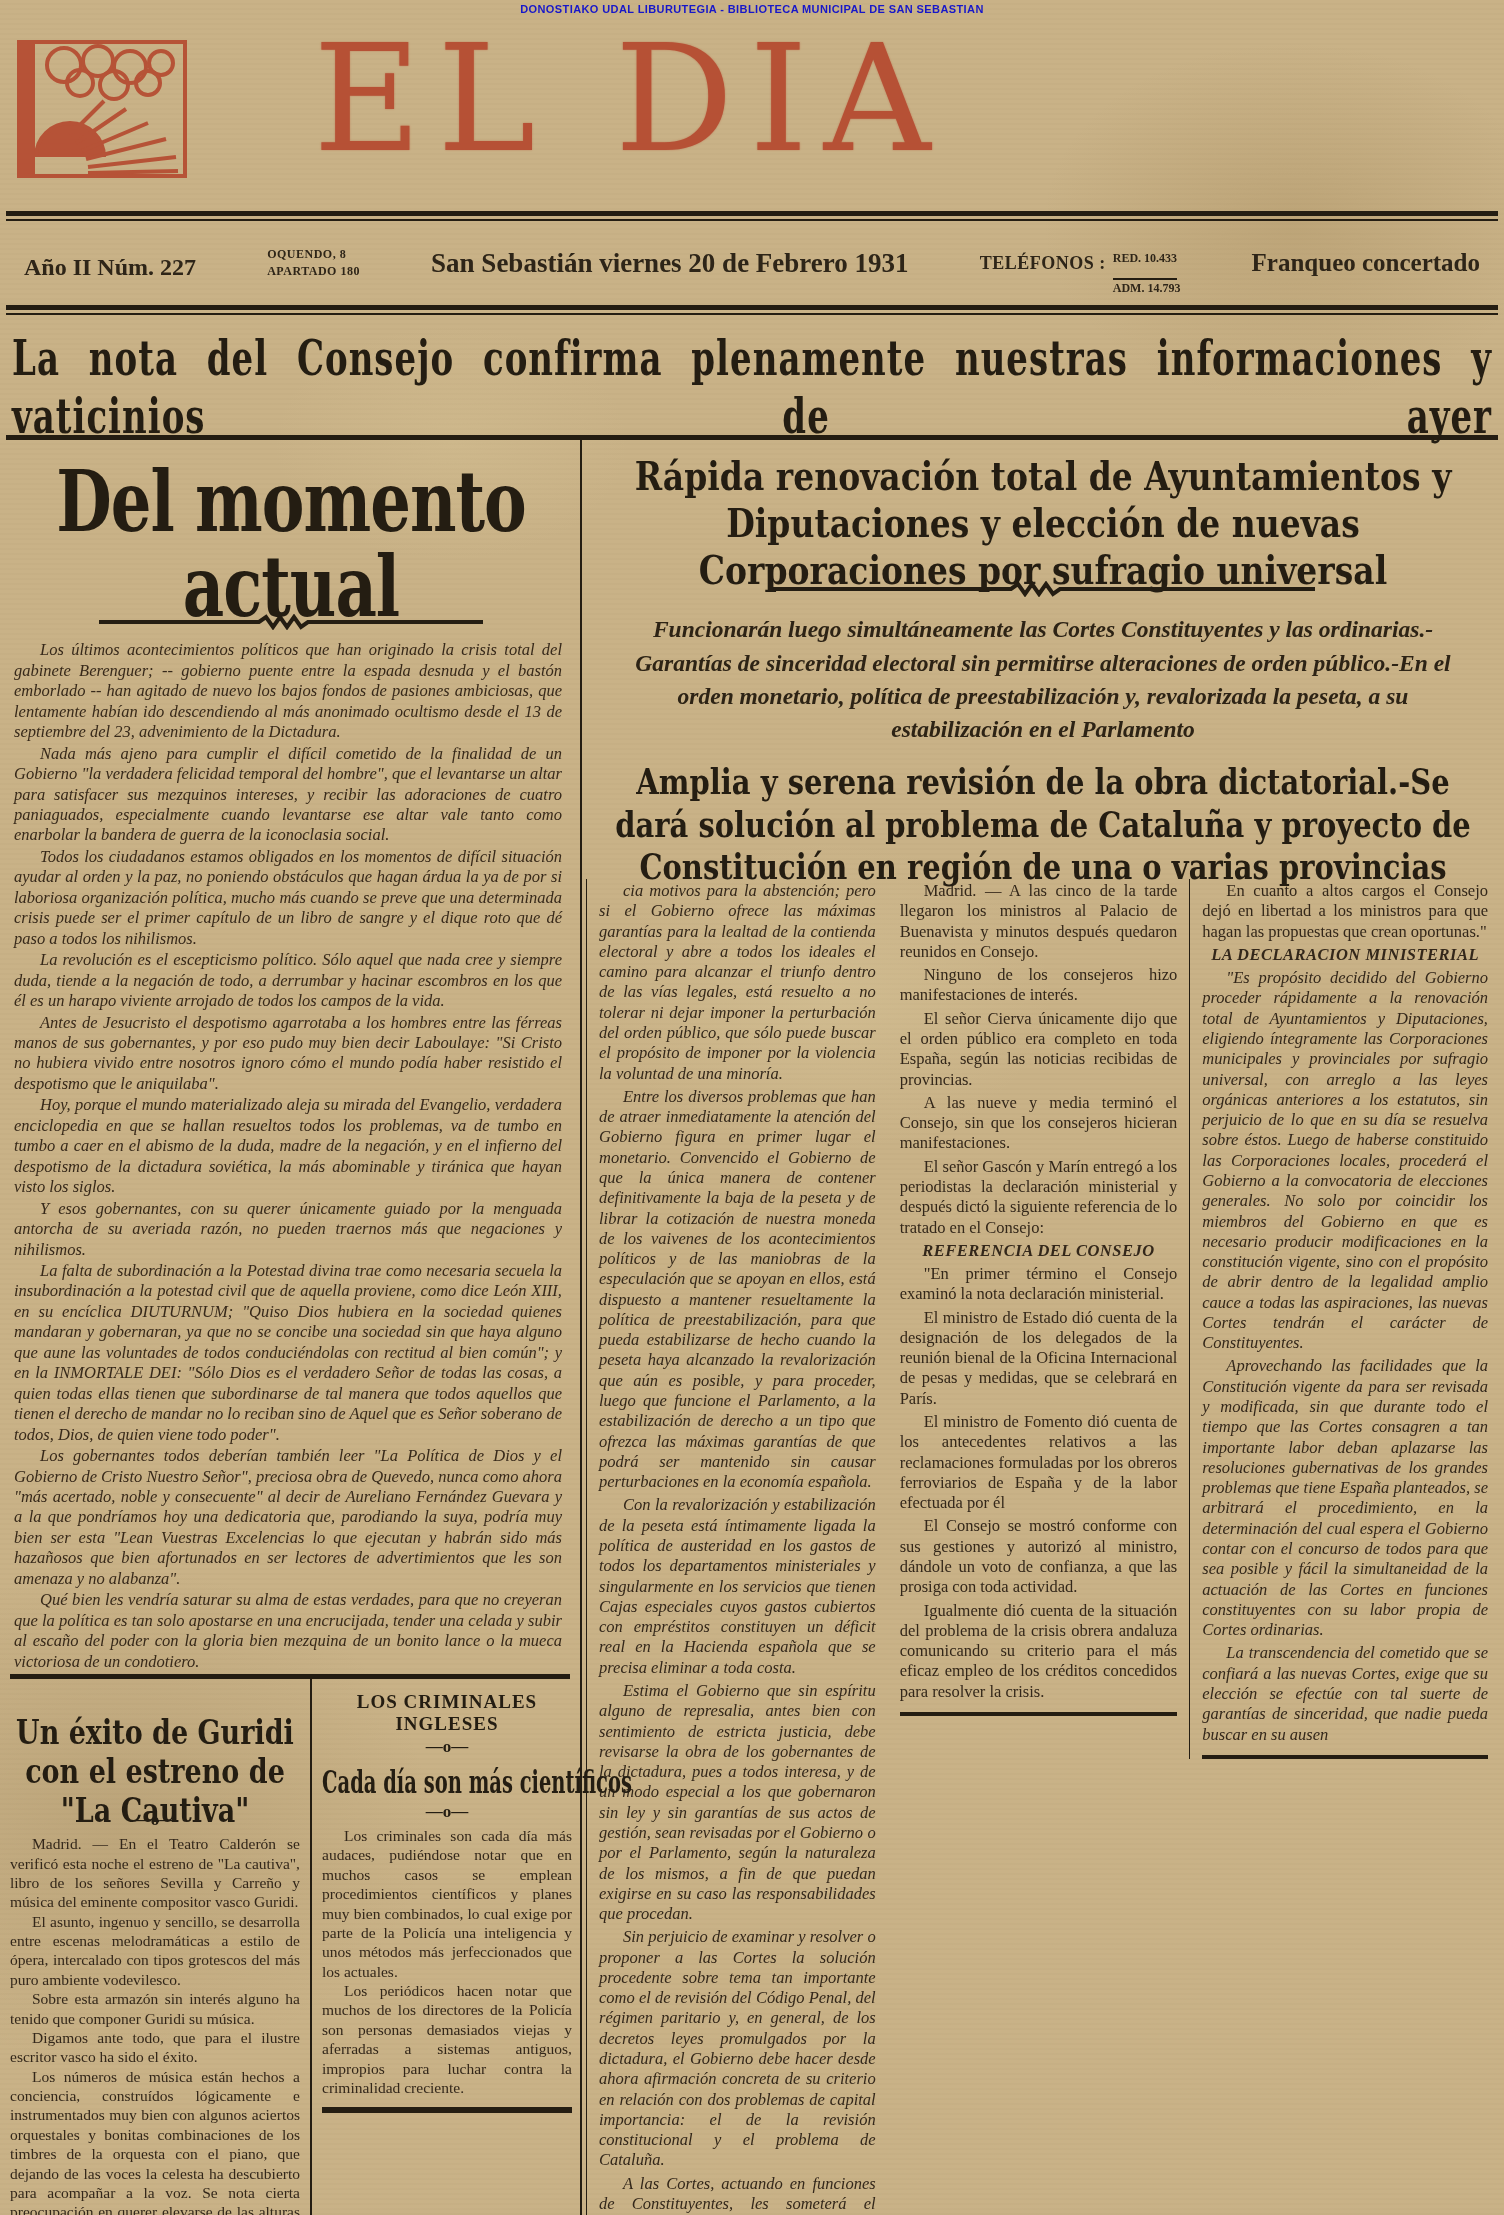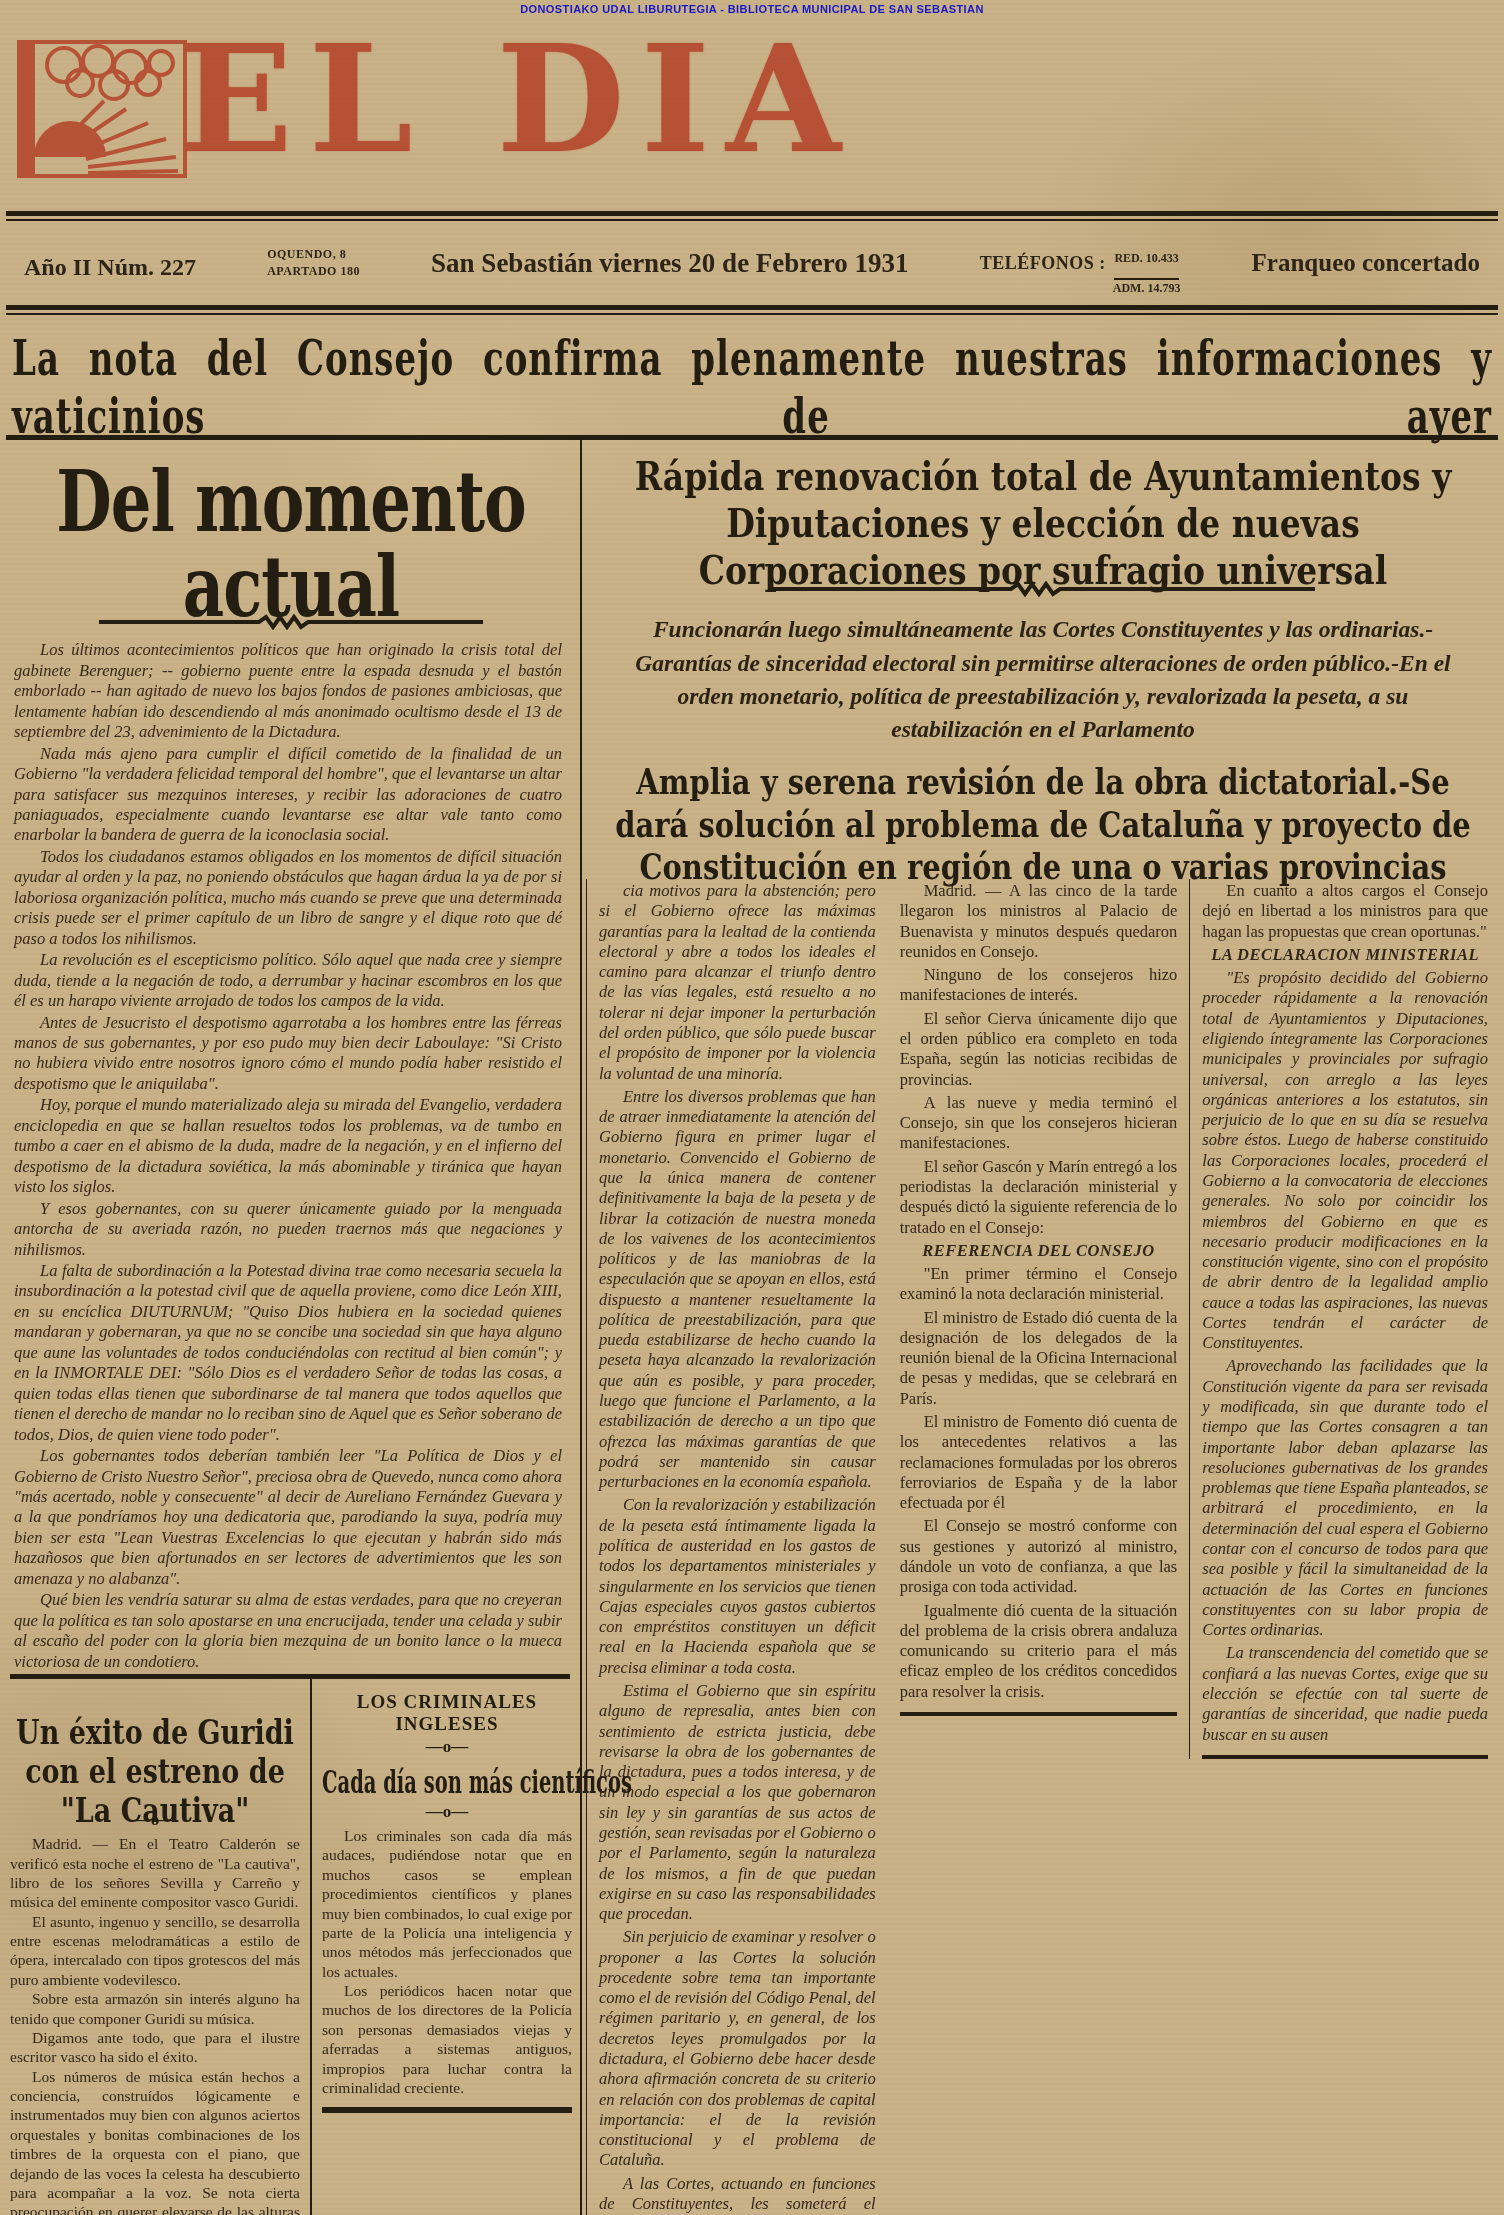--- a/index.html
+++ b/index.html
@@ -12,36 +12,36 @@
       radial-gradient(ellipse 520px 420px at 8% 82%, rgba(120,95,55,.16), transparent 60%),
       radial-gradient(ellipse 380px 260px at 55% 45%, rgba(228,212,166,.28), transparent 60%),
       radial-gradient(ellipse 300px 200px at 30% 20%, rgba(224,206,158,.22), transparent 60%),
       repeating-linear-gradient(0deg, rgba(60,40,10,.02) 0 2px, transparent 2px 5px);
   }
   .watermark{ text-align:center;font-family:"Liberation Sans",sans-serif;font-size:11px;
     color:#1717c9;padding-top:3px;letter-spacing:.4px;font-weight:600;}
   
   .masthead{position:relative;height:196px;}
   .sun-logo{position:absolute;left:16px;top:24px;}
-  .paper-title{position:absolute;left:180px;top:-8px;width:900px;
-    font-family:"DejaVu Serif",serif;font-weight:700;font-size:148px;line-height:1.25;
+  .paper-title{position:absolute;left:180px;top:-8px;width:900px;text-align:center;
+    font-family:"DejaVu Serif",serif;font-weight:400;font-size:148px;line-height:1.25;
     color:#b5492f;letter-spacing:16px;opacity:.92;
     text-shadow:0 0 2px rgba(181,73,47,.55);}
   .motto-box{position:absolute;right:12px;top:38px;width:324px;height:142px;border:3px solid #241d12;
     box-sizing:border-box;display:flex;align-items:center;justify-content:center;padding:0 16px;}
   .motto{font-size:18px;font-weight:700;text-align:center;line-height:1.85;color:#2b2214;}
   
   .rule-heavy{height:5px;background:#241d12;margin:0 6px;}
   .rule-thin{height:2px;background:#241d12;margin:3px 6px 0;}
   
   .dateline{display:flex;align-items:center;justify-content:space-between;padding:9px 24px;}
   .dl-edition{font-size:24px;font-weight:700;white-space:nowrap;margin-top:8px;}
   .dl-address{font-size:12px;font-weight:700;line-height:1.45;letter-spacing:.5px;}
   .dl-date{font-size:27px;font-weight:700;white-space:nowrap;}
-  .dl-phones{display:flex;align-items:center;gap:7px;font-weight:700;text-align:center;}
+  .dl-phones{display:flex;align-items:center;gap:7px;font-weight:700;}
   .dl-phones-label{font-size:18px;letter-spacing:.5px;}
   .dl-phone-stack{font-size:12px;line-height:1.35;}
   .dl-phone-stack .top{border-bottom:2px solid #241d12;display:inline-block;padding-bottom:12px;margin-top:20px;}
   .dl-franking{font-size:25px;font-weight:700;white-space:nowrap;}
   
   .banner-wrap{padding:14px 12px 26px;}
   .banner{font-family:"DejaVu Serif",serif;font-weight:700;font-size:34px;letter-spacing:1px;
     text-align:justify;text-align-last:justify;transform:scaleY(1.45);transform-origin:top center;
     color:#241d12;}
   

